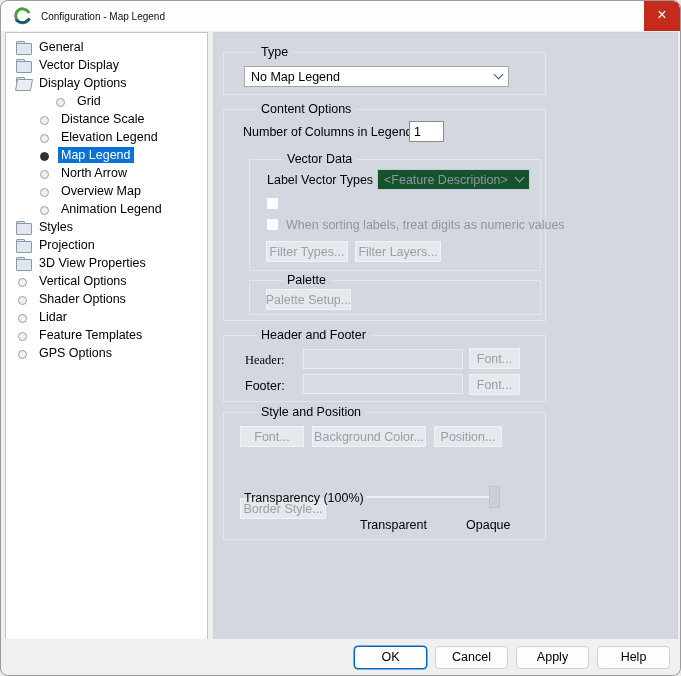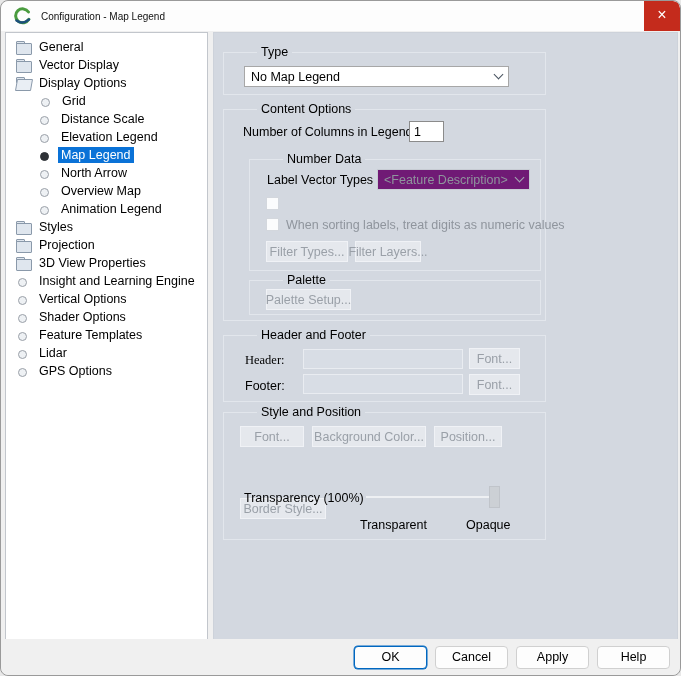--- a/index.html
+++ b/index.html
@@ -38,21 +38,21 @@
   
   .content-panel { position:absolute; left:212px; top:31px; width:465px; height:608px;
     background:#d3d8e0; border:1px solid #cdd2da; font-size:12.5px; }
   .group { position:absolute; border:1px solid #e2e6ec; }
   .group-title { position:absolute; top:-8px; left:8px; background:#d3d8e0;
     padding:0 4px; line-height:14px; color:#000; white-space:nowrap;margin-left:25px; }
   .lbl { position:absolute; white-space:nowrap; color:#000; }
   .dis-txt { color:#8f959d; }
   .combo { position:absolute; background:#fff; border:1px solid #a7a7a7;
     display:flex; align-items:center; padding:0 6px; cursor:pointer; }
-  .combo.disabled { background:#701a75; border-color:#c7ccd3; color:#8f959d; cursor:default; }
+  .combo.disabled { background:#14532d; border-color:#c7ccd3; color:#8f959d; cursor:default; }
   .combo .txt { flex:1; white-space:nowrap; overflow:hidden; }
   .chev { width:7px; height:7px; border-right:1.4px solid #47525e;
     border-bottom:1.4px solid #47525e; transform:rotate(45deg); margin-top:-4px; flex:none; }
   .combo.disabled .chev { border-color:#a5abb3; }
   .txt-input { position:absolute; background:#fff; border:1px solid #8b8b8b;
     font-family:"Liberation Sans", sans-serif; font-size:12.5px; padding:0 4px; }
   .txt-input.disabled { background:#d8dde5; border:1px solid #e9ecf1; }
   .checkbox { position:absolute; width:13px; height:13px; background:#fbfcfd;
     border:1px solid #d3d7dd; }
   .btn-dis { position:absolute; background:#e5e8ed; border:1px solid #f0f2f6;
@@ -93,21 +93,21 @@
         <span class="tree-label">General</span>
       </div>
       <div class="tree-item" style="padding-left: 9px;">
         <span class="tree-icon folder"></span>
         <span class="tree-label">Vector Display</span>
       </div>
       <div class="tree-item" style="padding-left: 9px;">
         <span class="tree-icon folder-open"></span>
         <span class="tree-label">Display Options</span>
       </div>
-      <div class="tree-item" style="padding-left: 32px;">
+      <div class="tree-item" style="padding-left: 47px;">
         <span class="tree-icon radio"></span>
         <span class="tree-label">Grid</span>
       </div>
       <div class="tree-item" style="padding-left: 31px;">
         <span class="tree-icon radio"></span>
         <span class="tree-label">Distance Scale</span>
       </div>
       <div class="tree-item" style="padding-left: 31px;">
         <span class="tree-icon radio"></span>
         <span class="tree-label">Elevation Legend</span>
@@ -135,37 +135,33 @@
       <div class="tree-item" style="padding-left: 9px;">
         <span class="tree-icon folder"></span>
         <span class="tree-label">Projection</span>
       </div>
       <div class="tree-item" style="padding-left: 9px;">
         <span class="tree-icon folder"></span>
         <span class="tree-label">3D View Properties</span>
       </div>
       <div class="tree-item" style="padding-left: 9px;">
         <span class="tree-icon radio"></span>
-        <span class="tree-label">Insight and Learning Engine</span>
-      </div>
-      <div class="tree-item" style="padding-left: 9px;">
-        <span class="tree-icon radio"></span>
         <span class="tree-label">Vertical Options</span>
       </div>
       <div class="tree-item" style="padding-left: 9px;">
         <span class="tree-icon radio"></span>
         <span class="tree-label">Shader Options</span>
       </div>
       <div class="tree-item" style="padding-left: 9px;">
         <span class="tree-icon radio"></span>
+        <span class="tree-label">Lidar</span>
+      </div>
+      <div class="tree-item" style="padding-left: 9px;">
+        <span class="tree-icon radio"></span>
         <span class="tree-label">Feature Templates</span>
-      </div>
-      <div class="tree-item" style="padding-left: 9px;">
-        <span class="tree-icon radio"></span>
-        <span class="tree-label">Lidar</span>
       </div>
       <div class="tree-item" style="padding-left: 9px;">
         <span class="tree-icon radio"></span>
         <span class="tree-label">GPS Options</span>
       </div>
     </div>
 
   <div class="content-panel">
 
     <div class="group" style="left:9px; top:19px; width:323px; height:43px;">
@@ -176,37 +172,37 @@
       </div>
     </div>
 
     <div class="group" style="left:9px; top:76px; width:323px; height:212px;">
       <span class="group-title">Content Options</span>
 
       <span class="lbl" style="left:19px; top:15px;">Number of Columns in Legend:</span>
       <input class="txt-input" style="left: 185px; top: 11px; width: 35px; height: 21px;" value="1">
 
       <div class="group" style="left:25px; top:49px; width:292px; height:112px;">
-        <span class="group-title">Number Data</span>
+        <span class="group-title">Vector Data</span>
 
         <span class="lbl" style="left:17px; top:13px;">Label Vector Types By:</span>
         <div class="combo disabled" style="left:127px; top:9px; width:153px; height:21px;">
           <span class="txt">&lt;Feature Description&gt;</span>
           <span class="chev"></span>
         </div>
 
         <span class="checkbox" style="left:16px; top:37px;"></span>
 
         <span class="checkbox" style="left:16px; top:58px;"></span>
         <span class="lbl dis-txt" style="left:36px; top:58px;">When sorting labels, treat digits as numeric values</span>
 
         <div class="btn-dis" style="left:16px; top:81px; width:82px; height:21px;">
           <span>Filter Types...</span>
         </div>
-        <div class="btn-dis" style="left:105px; top:81px; width:66px; height:21px;align-items:center;">
+        <div class="btn-dis" style="left:105px; top:81px; width:86px; height:21px;align-items:center;">
           <span>Filter Layers...</span>
         </div>
       </div>
 
       <div class="group" style="left:25px; top:170px; width:292px; height:35px;">
         <span class="group-title">Palette</span>
         <div class="btn-dis" style="left:16px; top:8px; width:85px; height:21px;">
           <span>Palette Setup...</span>
         </div>
       </div>

